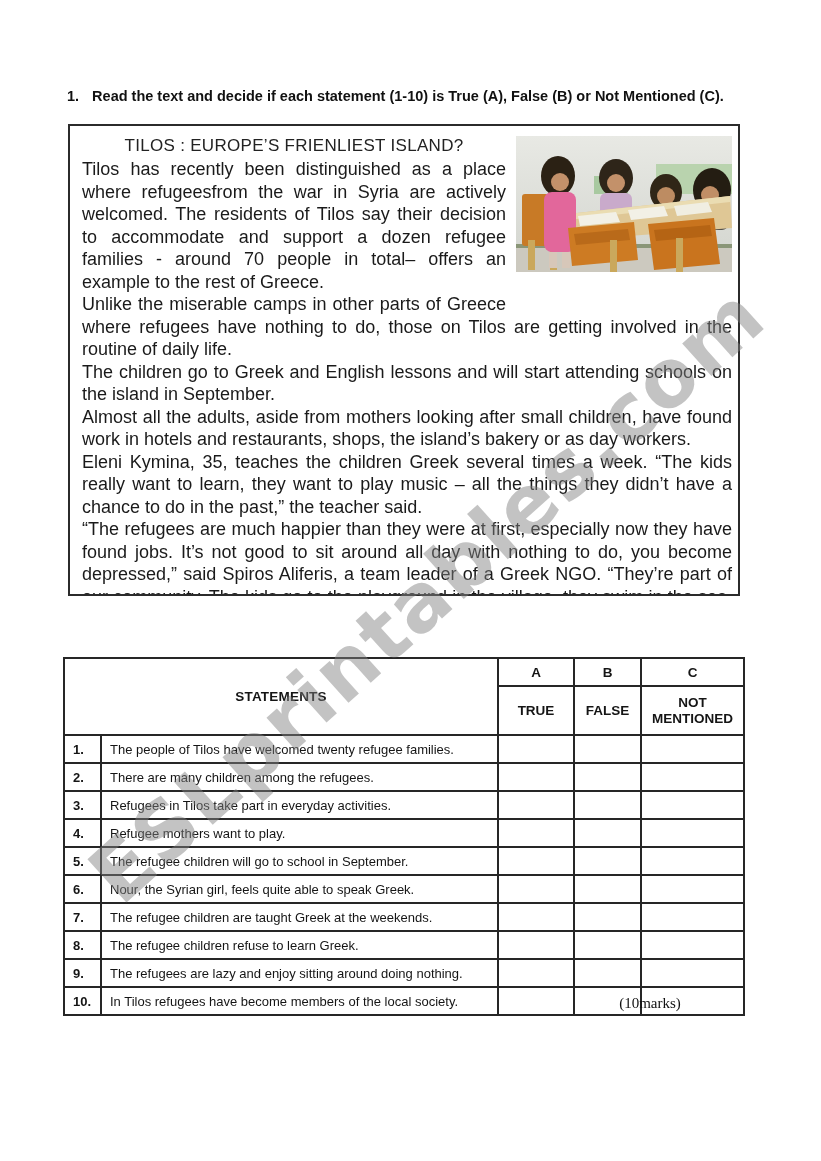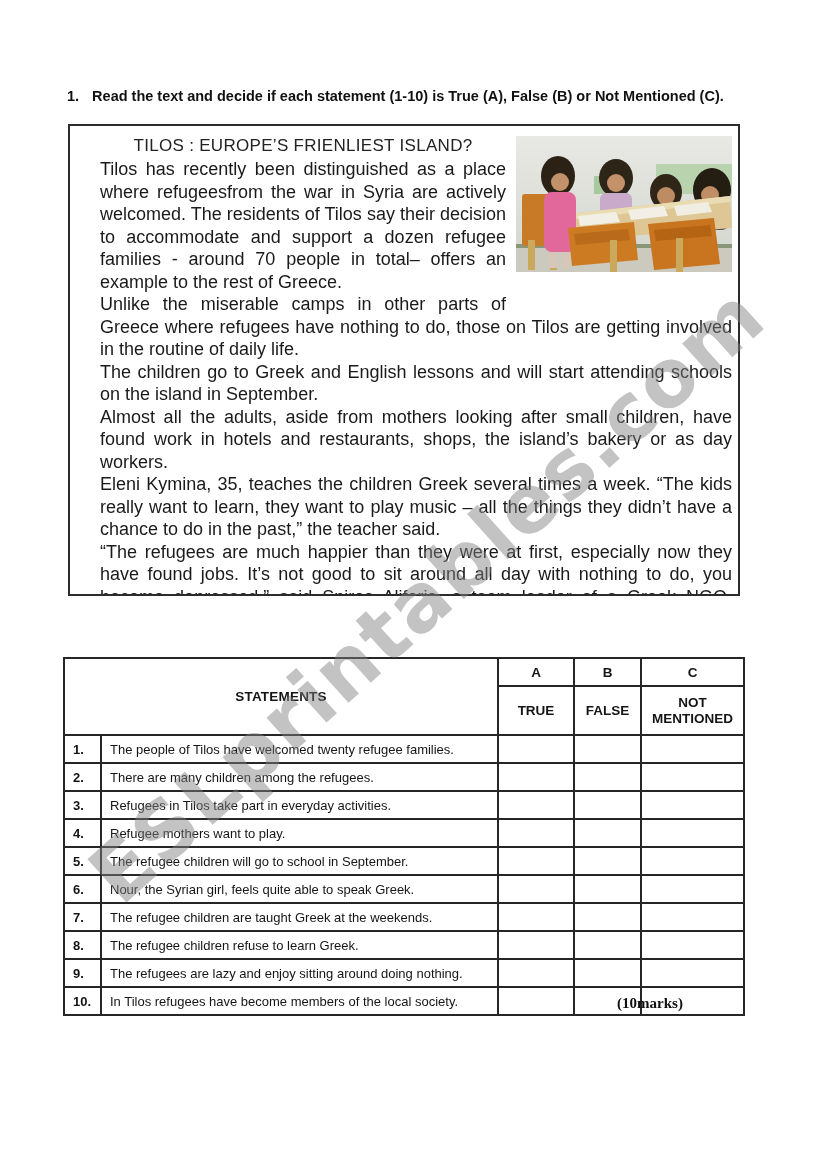--- a/index.html
+++ b/index.html
@@ -5,42 +5,42 @@
   html,body{margin:0;padding:0;background:#ffffff;}
   .page{position:relative;width:821px;height:1161px;background:#ffffff;overflow:hidden;
         font-family:"Liberation Sans",sans-serif;color:#1c1c1c;}
 
   .heading{position:absolute;left:67px;top:88px;width:700px;
            font-size:14.5px;font-weight:bold;color:#111;}
   .heading .num{display:inline-block;margin-right:13px;}
 
   .textbox{position:absolute;left:68px;top:124px;width:672px;height:472px;
            box-sizing:border-box;border:2px solid #2b2b2b;background:#fff;
-           padding:8px 6px 8px 30px;overflow:hidden;}
+           padding:8px 6px 8px 12px;overflow:hidden;}
   .photo{float:right;width:216px;height:136px;margin:2px 0 28px 10px;}
   .photo svg{display:block;}
   .ptitle{font-size:17px;letter-spacing:.3px;text-align:center;color:#222;
           margin:2px 0 2px 0;}
   .textbox p{margin:0;font-size:18px;line-height:22.5px;text-align:justify;color:#1a1a1a;}
 
   table.tf{position:absolute;left:63px;top:657px;border-collapse:collapse;
            table-layout:fixed;width:680px;}
   table.tf td{border:2px solid #262626;padding:0 8px;font-size:13px;color:#151515;
               overflow:hidden;white-space:nowrap;}
   tr.h1 td{height:26px;text-align:center;font-weight:bold;font-size:13.5px;padding:0;}
   tr.h2 td{height:47px;text-align:center;font-weight:bold;font-size:13.5px;
            white-space:normal;line-height:1.15;padding:0 4px;}
   td.sthead{text-align:center;font-weight:bold;font-size:14px;letter-spacing:.2px;}
   tr.body td{height:26px;}
   td.rnum{text-align:left;font-weight:bold;padding:0 0 0 8px;}
   td.stm{text-align:left;}
   td.ans{padding:0;}
 
   .marks{position:absolute;left:560px;top:995px;width:180px;text-align:center;
-         font-family:"Liberation Serif",serif;font-weight:bold;font-size:15px;color:#111;}
+         font-family:"Liberation Serif",serif;font-weight:normal;font-size:15px;color:#111;}
 
   .watermark{position:absolute;left:427px;top:595px;
              transform:translate(-50%,-50%) rotate(-42deg);
              font-family:"DejaVu Sans",sans-serif;font-weight:bold;
              font-size:80px;letter-spacing:2px;white-space:nowrap;
              color:rgba(130,130,130,0.48);pointer-events:none;z-index:50;}
 </style>
 </head>
 <body>
 

